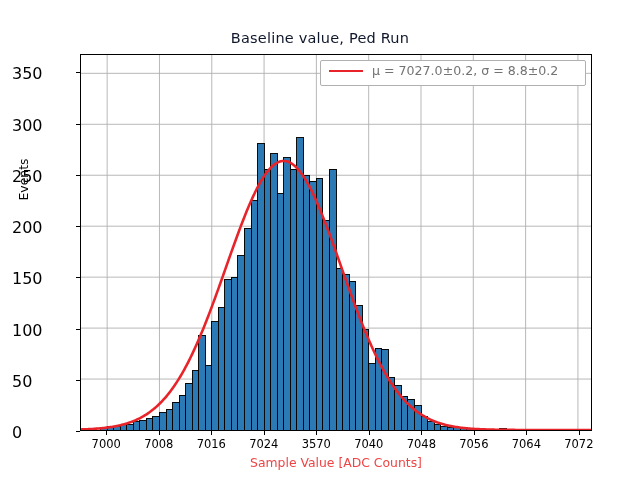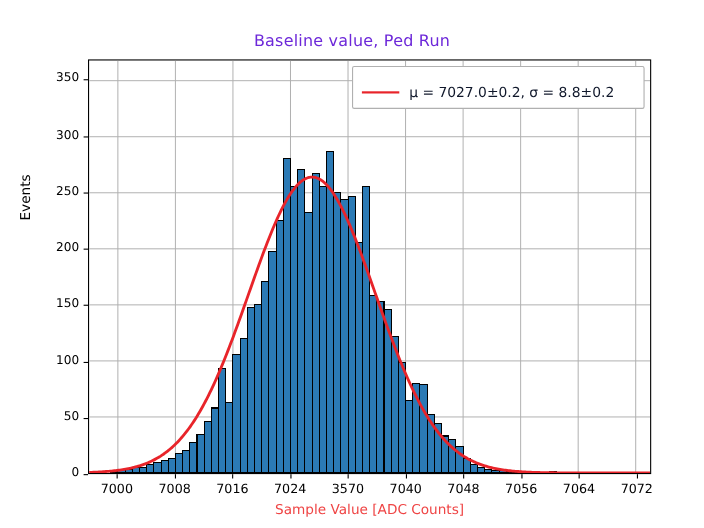--- a/index.html
+++ b/index.html
@@ -19,21 +19,21 @@
     height: 480px;
     background: #ffffff;
   }
   #chart-title {
     position: absolute;
     left: 0;
     top: 30px;
     width: 640px;
     text-align: center;
     font-size: 14.5px;
-    color: #6d28d9;
+    color: #0f172a;
     letter-spacing: 0.2px;
   }
   #plot-area {
     position: absolute;
     left: 80px;
     top: 54px;
     width: 512px;
     height: 377px;
     border: 1.1px solid #000000;
     box-sizing: border-box;
@@ -71,23 +71,23 @@
     position: absolute;
     font-size: 11.5px;
     color: #000000;
     text-align: center;
     width: 60px;
     margin-left: -30px;
     top: 437px;
   }
   .yticklabel {
     position: absolute;
-    font-size: 11px;
+    font-size: 16px;
     color: #000000;
-    text-align: right;
+    text-align: left;
     width: 60px;
     left: 12px;
     margin-top: -8px;
   }
   .xtickmark {
     position: absolute;
     width: 1px;
     height: 4px;
     background: #000000;
     top: 431px;
@@ -101,23 +101,23 @@
   }
   #legend {
     position: absolute;
     left: 320px;
     top: 60px;
     width: 266px;
     box-sizing: border-box;
     background: #ffffff;
     border: 0.9px solid #b0b0b0;
     border-radius: 2px;
-    padding: 13px 8px 5px 8px;
+    padding: 0 8px 5px 8px;
     font-size: 12.6px;
-    color: #0f172a;
+    color: #737373;
   }
   .legend-row {
     display: flex;
     align-items: center;
     height: 19px;
   }
   .legend-key {
     width: 34px;
     min-width: 34px;
     height: 14px;

